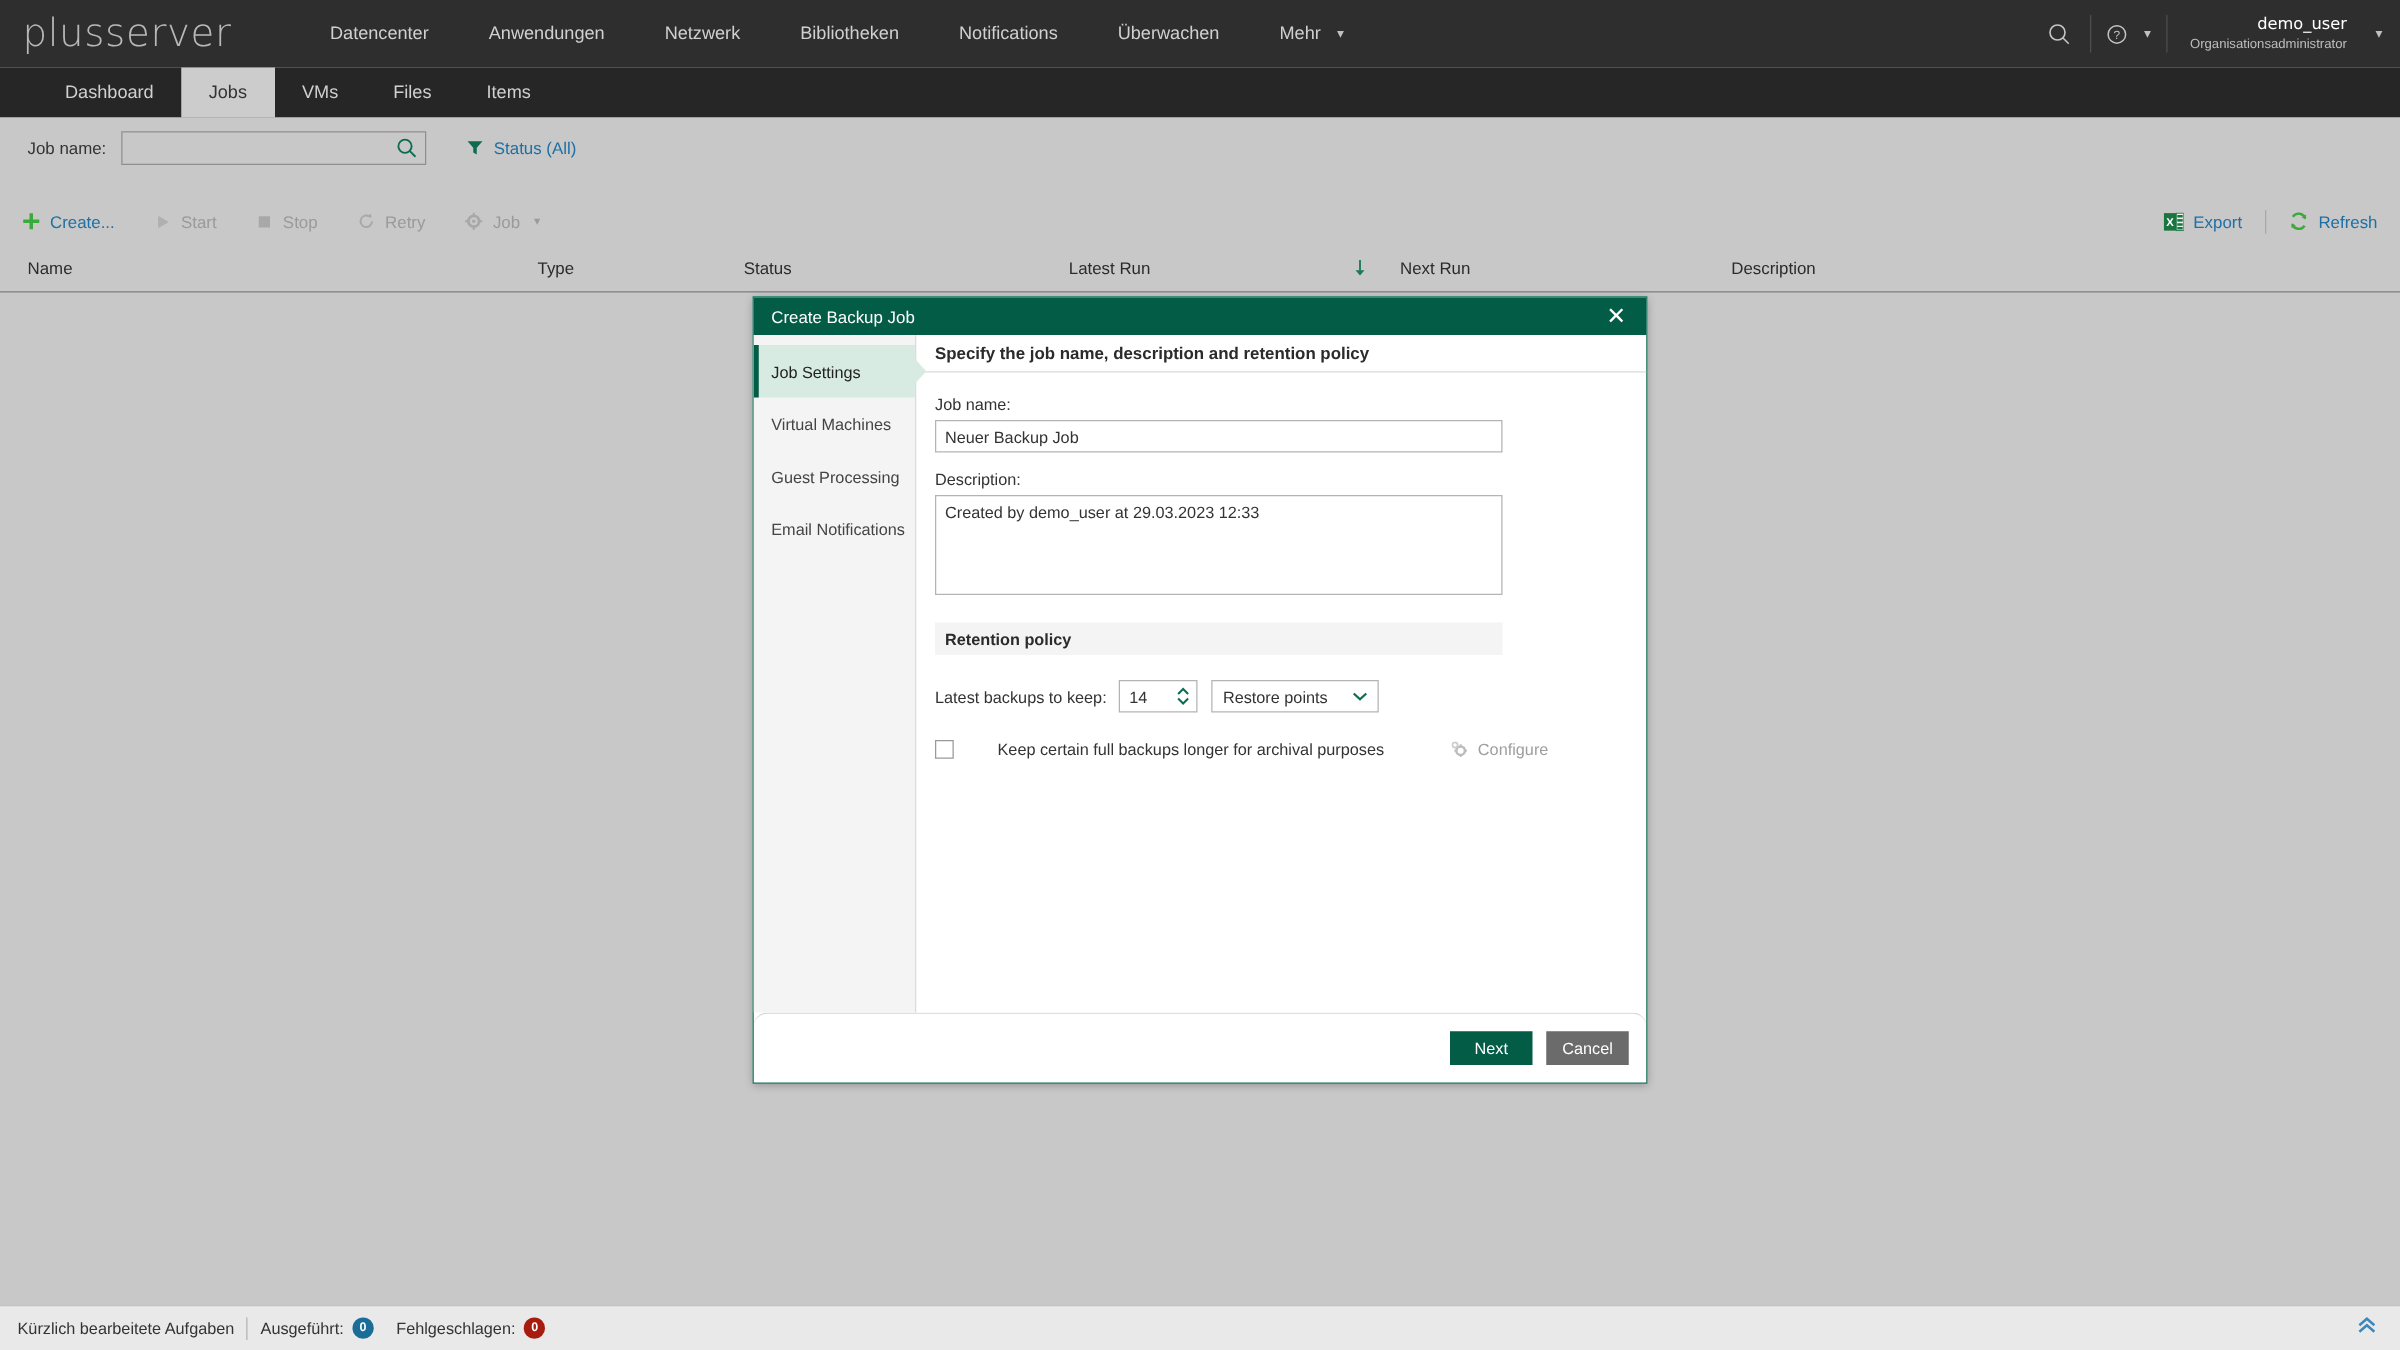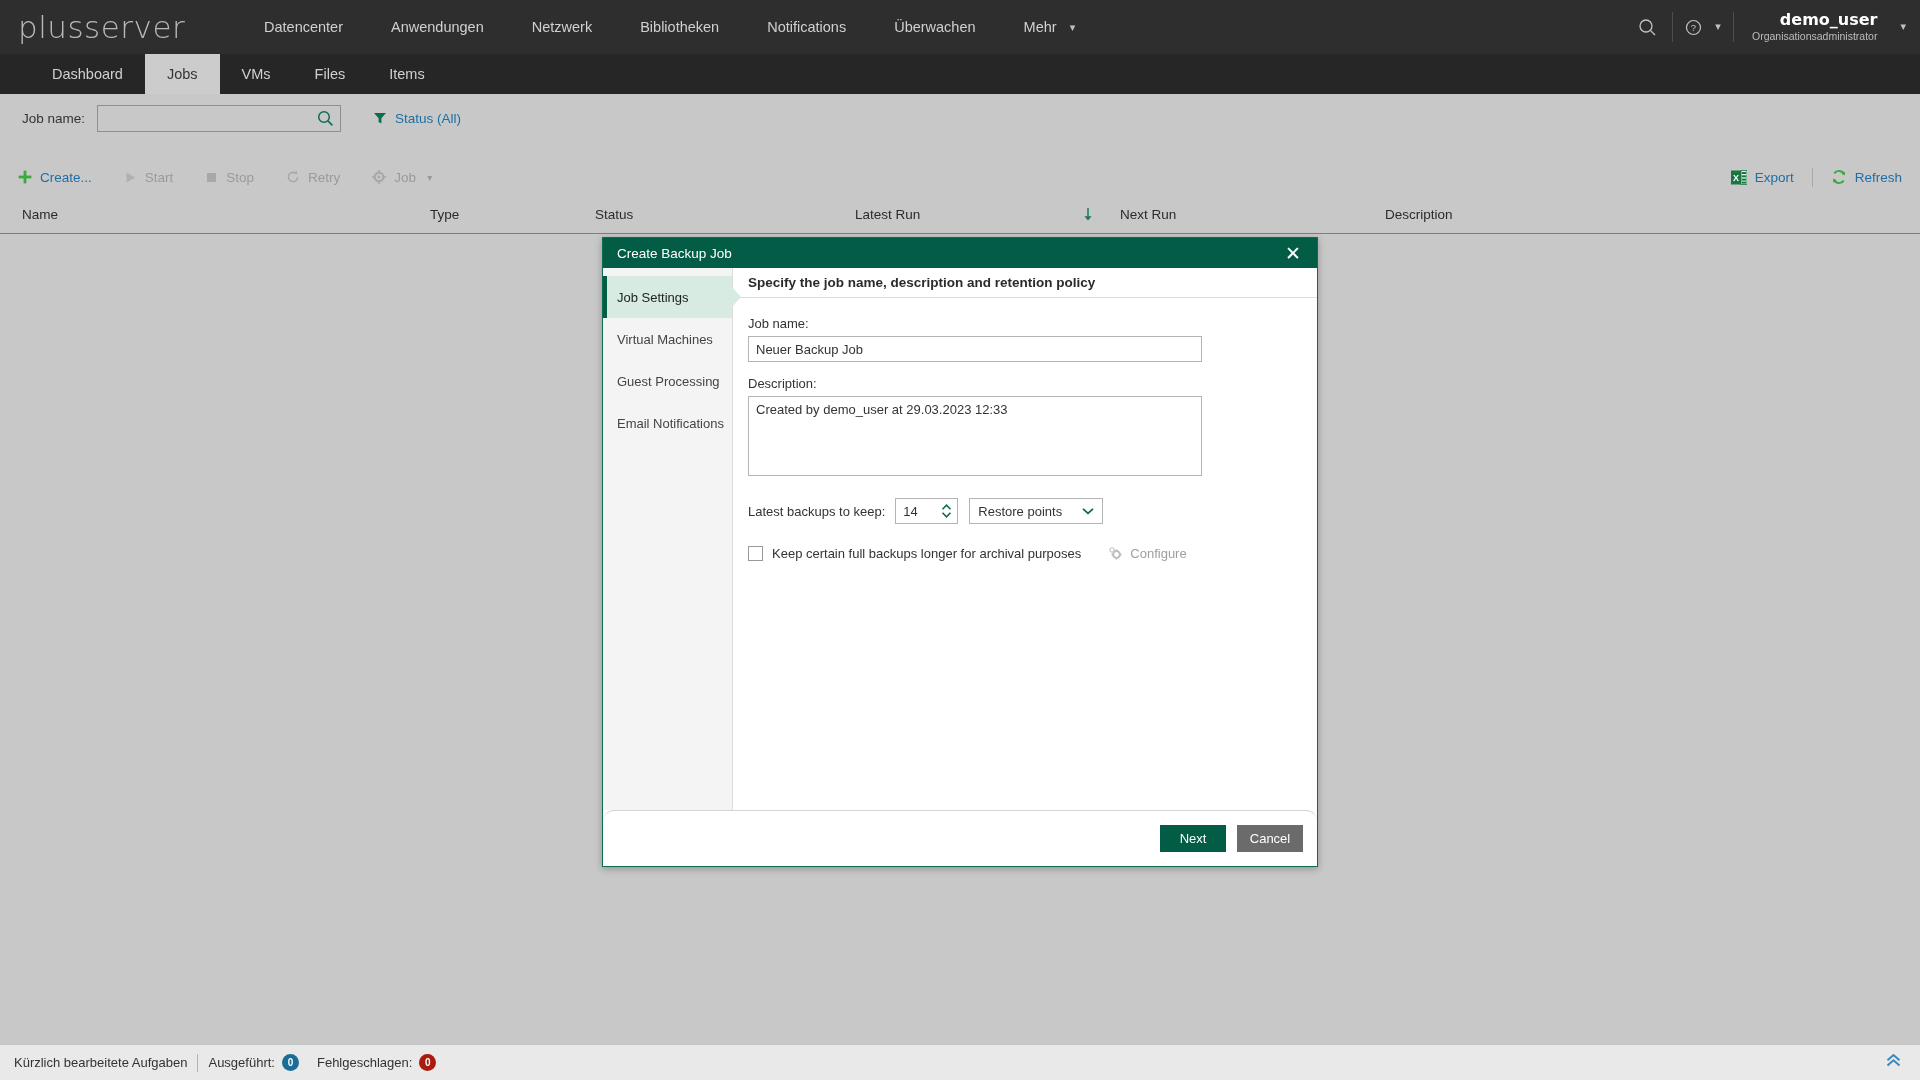--- a/index.html
+++ b/index.html
@@ -59,21 +59,21 @@
     width: 56px; height: 54px;
     display: flex; align-items: center; justify-content: center;
     gap: 4px; cursor: pointer;
   }
   #userbox {
     padding: 0 14px 0 16px;
     display: flex; align-items: center; gap: 14px;
     height: 54px; cursor: pointer;
   }
   #usertext { text-align: right; line-height: 1.25; }
-  #username { color: #fff; font-size: 16px; font-weight: bold; font-family: "DejaVu Sans", sans-serif;}
+  #username { color: #fff; font-size: 13px; font-weight: normal; font-family: "DejaVu Sans", sans-serif;}
   #userrole { color: #bdbdbd; font-size: 10.5px; }
 
   
   #tabbar {
     position: absolute; top: 54px; left: 0;
     width: 1920px; height: 40px;
     background: #262626;
     display: flex; align-items: stretch;
     padding-left: 30px;
   }
@@ -245,21 +245,21 @@
     display: flex; flex-direction: column; justify-content: center;
     padding-right: 5px; cursor: pointer;
   }
   #selwrap {
     width: 134px; height: 26px; border: 1px solid #b4b4b4;
     background: #fff; margin-left: 11px;
     display: flex; align-items: center; padding: 0 8px;
     cursor: pointer;
   }
   #selvalue { flex: 1; font-size: 13px; color: #333; }
-  #archivalrow { display: flex; align-items: flex-start; }
+  #archivalrow { display: flex; align-items: flex-start; gap: 26px; }
   #archivalbox {
     width: 15px; height: 15px;
     border: 1px solid #999; background: #fff;
     margin-right: 9px; cursor: pointer; flex: 0 0 auto;
   }
   #archivallabel { font-size: 13px; color: #333; }
   #configurebtn {
     display: flex; align-items: center; gap: 7px;
     margin-left: 28px; color: #9e9e9e; font-size: 13px;
     cursor: default;
@@ -473,20 +473,21 @@
     <div id="wizpane">
       <div id="paneheader">Specify the job name, description and retention policy</div>
       <div id="panebody">
 
         <div class="flabel">Job name:</div>
         <input id="jobnamefield" type="text" value="Neuer Backup Job" style="">
 
         <div class="flabel">Description:</div>
         <textarea id="descfield" style="">Created by demo_user at 29.03.2023 12:33</textarea>
 
+        <div id="retentionhead">Retention policy</div>
 
         <div id="retentionrow">
           <span class="lbl">Latest backups to keep:</span>
           <div id="spinwrap">
             <input id="spininput" type="text" value="14" style="">
             <span id="spinbtns">
               <svg width="11" height="16" viewBox="0 0 11 16">
                 <path d="M1.5 6.2 L5.5 2.2 L9.5 6.2" fill="none" stroke="#0d6b52" stroke-width="1.6"></path>
                 <path d="M1.5 9.8 L5.5 13.8 L9.5 9.8" fill="none" stroke="#0d6b52" stroke-width="1.6"></path>
               </svg>

